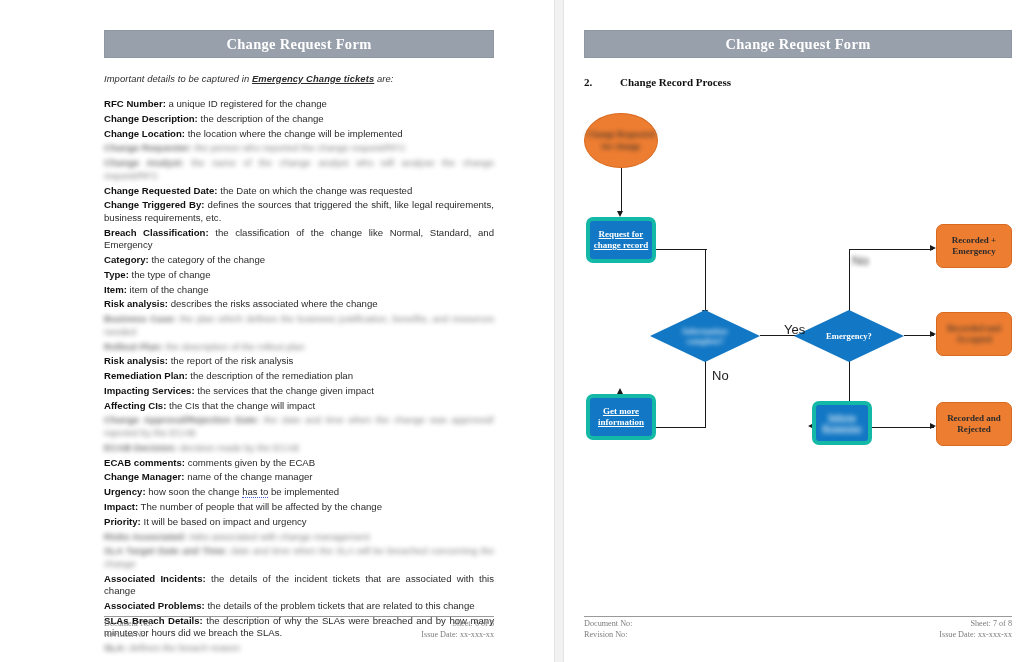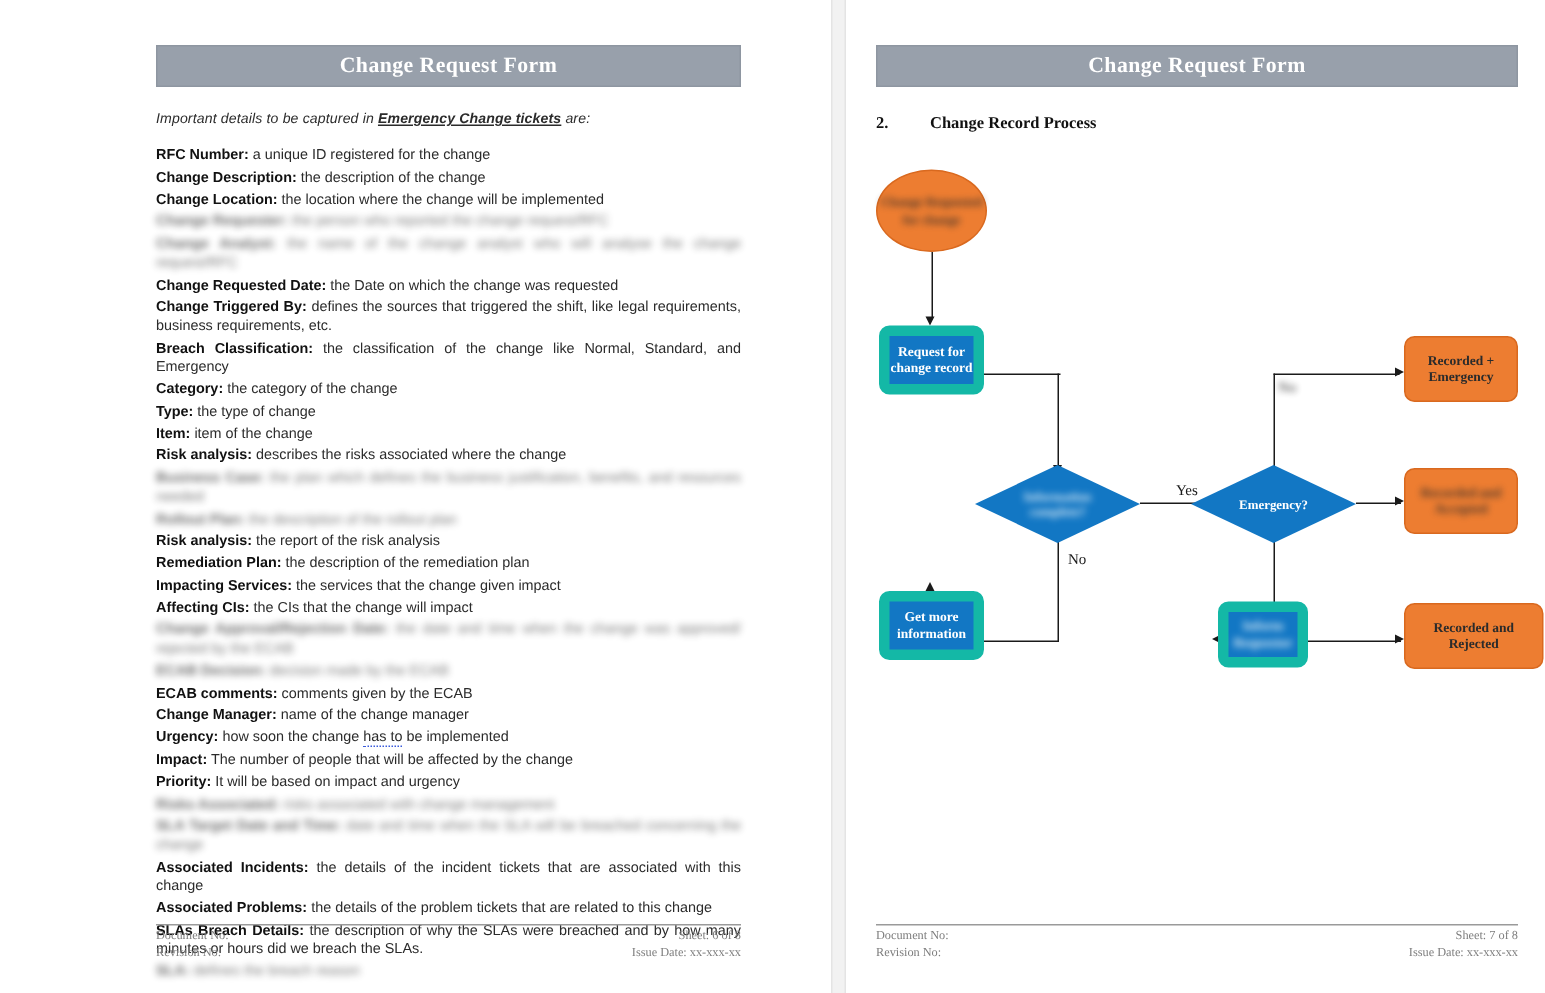--- a/index.html
+++ b/index.html
@@ -153,24 +153,25 @@
   }
   .n-start {
     background: #ed7d31;
     border: 1px solid #d9691f;
     border-radius: 50%;
     color: #2b2b2b;
     font-size: 8.5px;
   }
   .n-proc {
     background: #1277c4;
-    border: 7px solid #14b8a6;
+    border: 4px solid #14b8a6;
     border-radius: 7px;
     color: #ffffff;
     font-size: 9px;
+    text-decoration: underline;
   }
   .n-term {
     background: #ed7d31;
     border: 1px solid #d9691f;
     border-radius: 7px;
     color: #2b2b2b;
     font-size: 9px;
   }
   .n-dec {
     background: transparent;
@@ -221,22 +222,22 @@
     border-right: 3.6px solid transparent;
     border-top: 6px solid #1a1a1a;
   }
   .ar-u {
     border-left: 3.6px solid transparent;
     border-right: 3.6px solid transparent;
     border-bottom: 6px solid #1a1a1a;
   }
   .elabel {
     position: absolute;
-    font-family: Liberation Serif, serif;
-    font-size: 10px;
+    font-family: Liberation Sans, sans-serif;
+    font-size: 13px;
     color: #1a1a1a;
   }
   .elabel.blurnode { filter: blur(2px); }
 </style>
 </head>
 <body>
 
 <div class="spread">
 
   <div class="page page-left">
@@ -365,21 +366,21 @@
         </div>
 
         <div class="node n-proc" style="left:2px; top:296px; width:70px; height:46px;">
           <span>Get more<br>information</span>
         </div>
 
         <div class="node n-proc" style="left:228px; top:303px; width:60px; height:44px;">
           <span class="blurnode">Inform<br>Requestor</span>
         </div>
 
-        <div class="node n-term" style="left:352px; top:304px; width:93px; height:44px;">
+        <div class="node n-term" style="left:352px; top:304px; width:76px; height:44px;">
           <span>Recorded and<br>Rejected</span>
         </div>
 
         <div class="elabel" style="left:200px; top:224px;">Yes</div>
         <div class="elabel" style="left:128px; top:270px;">No</div>
         <div class="elabel blurnode" style="left:268px; top:155px;">No</div>
       </div>
     </div>
 
     <div class="footer">

